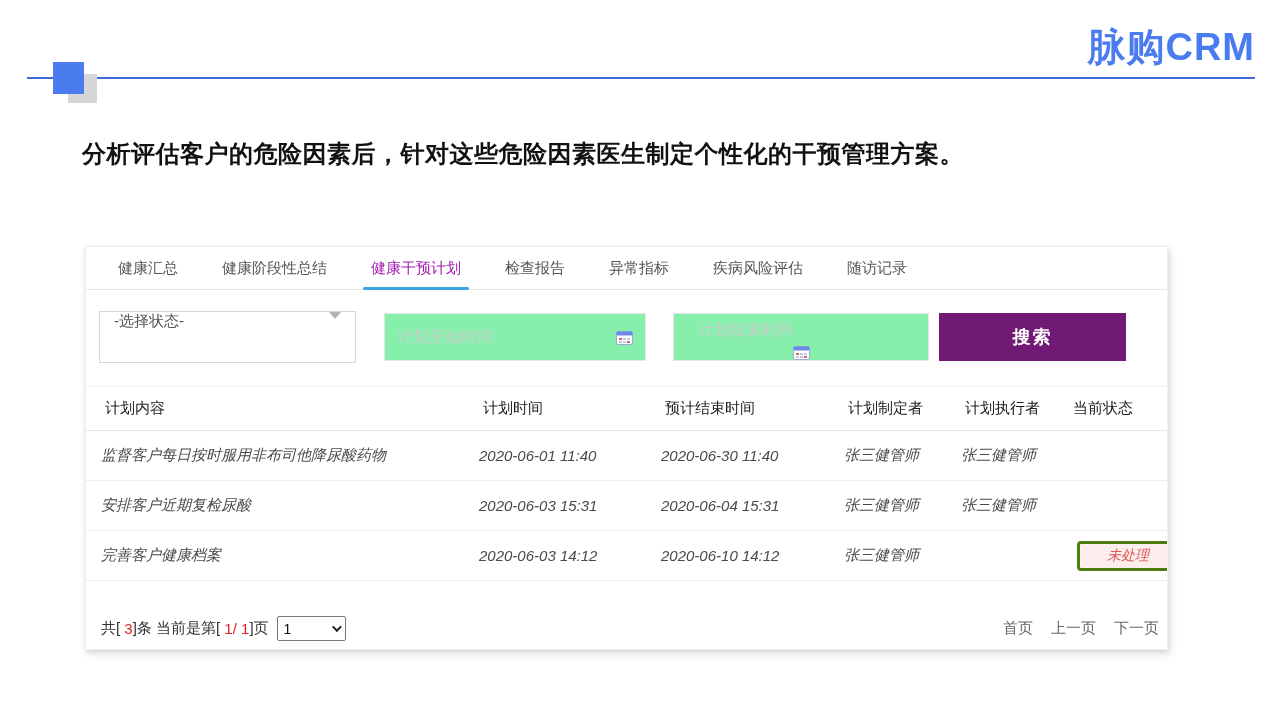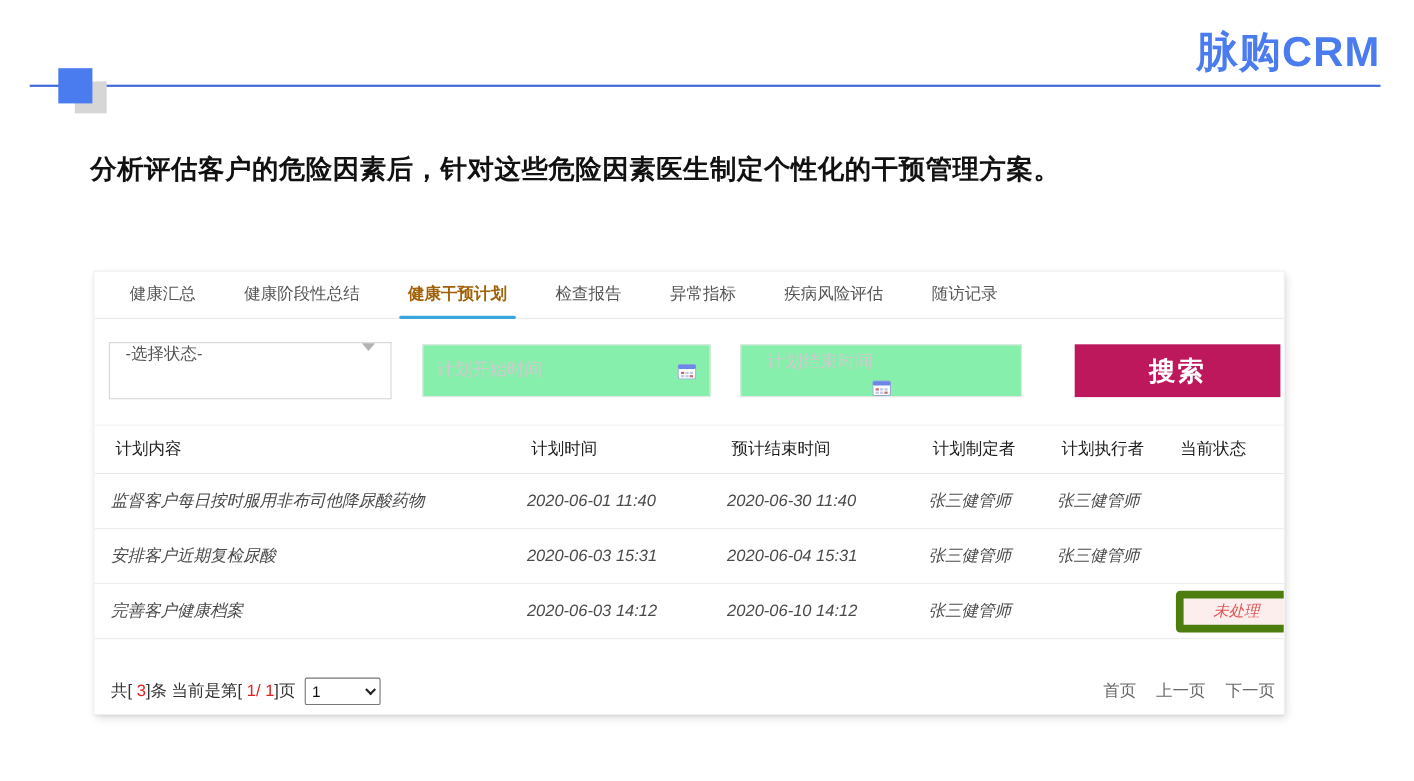--- a/index.html
+++ b/index.html
@@ -16,52 +16,52 @@
   .description { position:absolute; left:82px; top:138px; font-size:24px; color:#111; letter-spacing:0.5px;font-weight:bold; }
 
   
   .panel { position:absolute; left:85px; top:246px; width:1083px; height:404px; background:#fff;
            border:1px solid #f0f0f0; box-shadow:2px 4px 8px rgba(0,0,0,0.13), 0 1px 3px rgba(0,0,0,0.08); overflow:hidden; }
 
   
   .tabbar { position:absolute; left:0; top:0; width:100%; height:43px; border-bottom:1px solid #e9e9e9;
             display:flex; align-items:center; padding-left:32px; gap:44px; }
   .tab { position:relative; font-size:15px; color:#555; cursor:pointer; height:43px; line-height:41px; white-space:nowrap; }
-  .tab.active { color:#a16207; font-weight:bold; }
+  .tab.active { color:#a21caf; font-weight:normal; }
   .tab.active::after { content:""; position:absolute; left:-8px; right:-8px; bottom:0; height:3px;
                        background:#3ba6de; border-radius:2px; }
 
   
   .status-select { position:absolute; left:13px; top:64px; width:257px; height:52px; border:1px solid #d7d7d7;
                    background:#fff; display:flex; align-items:flex-start; padding:0 14px; font-size:15px; color:#555; cursor:pointer; }
   .select-caret { margin-left:auto; width:0; height:0; border-left:6px solid transparent; border-right:6px solid transparent;
                   border-top:7px solid #b3b3b3; }
   .date-input { position:absolute; top:66px; height:48px; border:1px solid #e6e6e6; background:#86efac;
                 display:flex; align-items:center; padding:0 12px; }
   .date-input input { border:none; outline:none; flex:1; font-size:16px; color:#555; background:transparent;
                       font-family:"Liberation Sans", sans-serif; }
   .date-input input::placeholder { color:#ccc; }
   .date-start { left:298px; width:262px; }
   .date-end   { left:587px; width:256px;flex-direction:column; }
   .cal-icon { width:17px; height:15px; flex:0 0 auto; }
-  .search-btn { position:absolute; left:891px; top:66px; width:187px; height:48px; background:#be185d; color:#fff;
-                border:none; font-size:24px; font-weight:bold; letter-spacing:2px; cursor:pointer;
+  .search-btn { position:absolute; left:853px; top:66px; width:187px; height:48px; background:#701a75; color:#fff;
+                border:none; font-size:18px; font-weight:bold; letter-spacing:2px; cursor:pointer;
                 font-family:"Liberation Sans", sans-serif; }
 
   
   .tbl-row { display:grid; grid-template-columns:378px 182px 183px 117px 108px 1fr;
              align-items:center; padding-left:15px; }
   .tbl-head { position:absolute; left:0; top:139px; width:100%; height:45px;
               border-top:1px solid #f2f2f2; border-bottom:1px solid #e7e7e7; font-weight:normal; font-size:15px; color:#1c1c1c;padding-left:19px; }
   .r1 { top:184px; } .r2 { top:234px; } .r3 { top:284px; }
   .tbl-data { position:absolute; left:0; width:100%; height:50px; border-bottom:1px solid #ededed;
               font-size:15px; color:#4a4a4a;font-style:italic; }
   .cell { white-space:nowrap; overflow:visible; }
   .status-cell { display:flex; }
-  .badge-pending { margin-left:auto; margin-right:-12px; border:7px solid #4d7c0f; background:#fdeeee; color:#e05555;
+  .badge-pending { margin-left:auto; margin-right:-12px; border:3px solid #4d7c0f; background:#fdeeee; color:#e05555;
                    font-size:14px; border-radius:4px; padding:3px 27px; white-space:nowrap; }
 
   
   .tbl-footer { position:absolute; left:0; top:359px; width:100%; height:45px; display:flex; align-items:center;
                 padding:0 8px 0 15px; font-size:15px; color:#333; }
   .count-text { display:flex; align-items:center; white-space:pre; }
   .red-num { color:#e02020; }
   .page-select { margin-left:8px; width:69px; height:25px; border:1px solid #777; border-radius:2px; background:#fff;
                  display:flex; align-items:center; padding:0 6px; font-size:14px; color:#111; cursor:pointer; }
   .page-caret { margin-left:auto; width:7px; height:7px; border-right:2px solid #222; border-bottom:2px solid #222;

